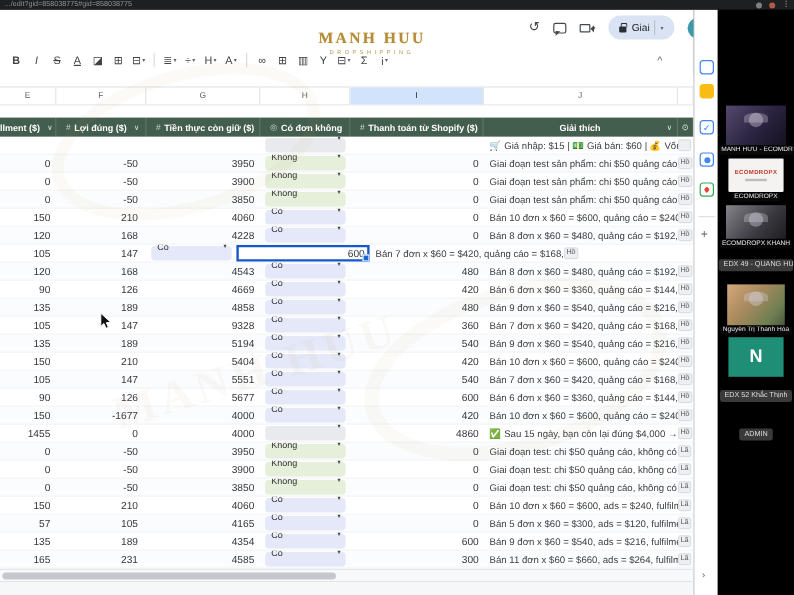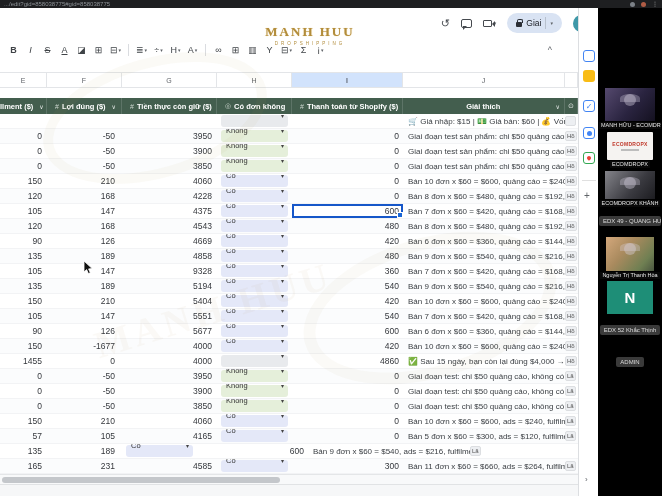--- a/index.html
+++ b/index.html
@@ -344,21 +344,20 @@
             </div>
             <div class="cell cI num">0</div>
             <div class="cell cJ note">Bán 8 đơn x $60 = $480, quảng cáo = $192, f</div>
             <div class="cell cK">
               <span class="tag">Hồ</span>
             </div>
           </div>
           <div class="row">
             <div class="cell cE num">105</div>
             <div class="cell cF num">147</div>
-            <div class="cell cG num">4375</div>
             <div class="cell cH">
               <div class="chip chip-yes">
                 <span class="chip-label">Có</span>
                 <span class="chip-caret">▾</span>
               </div>
             </div>
             <div class="cell cI num sel">600</div>
             <div class="cell cJ note">Bán 7 đơn x $60 = $420, quảng cáo = $168, f</div>
             <div class="cell cK">
               <span class="tag">Hồ</span>
@@ -600,20 +599,21 @@
             </div>
             <div class="cell cI num">0</div>
             <div class="cell cJ note">Bán 5 đơn x $60 = $300, ads = $120, fulfilmer</div>
             <div class="cell cK">
               <span class="tag">Lã</span>
             </div>
           </div>
           <div class="row">
             <div class="cell cE num">135</div>
             <div class="cell cF num">189</div>
+            <div class="cell cG num">4354</div>
             <div class="cell cH">
               <div class="chip chip-yes">
                 <span class="chip-label">Có</span>
                 <span class="chip-caret">▾</span>
               </div>
             </div>
             <div class="cell cI num">600</div>
             <div class="cell cJ note">Bán 9 đơn x $60 = $540, ads = $216, fulfilmer</div>
             <div class="cell cK">
               <span class="tag">Lã</span>

